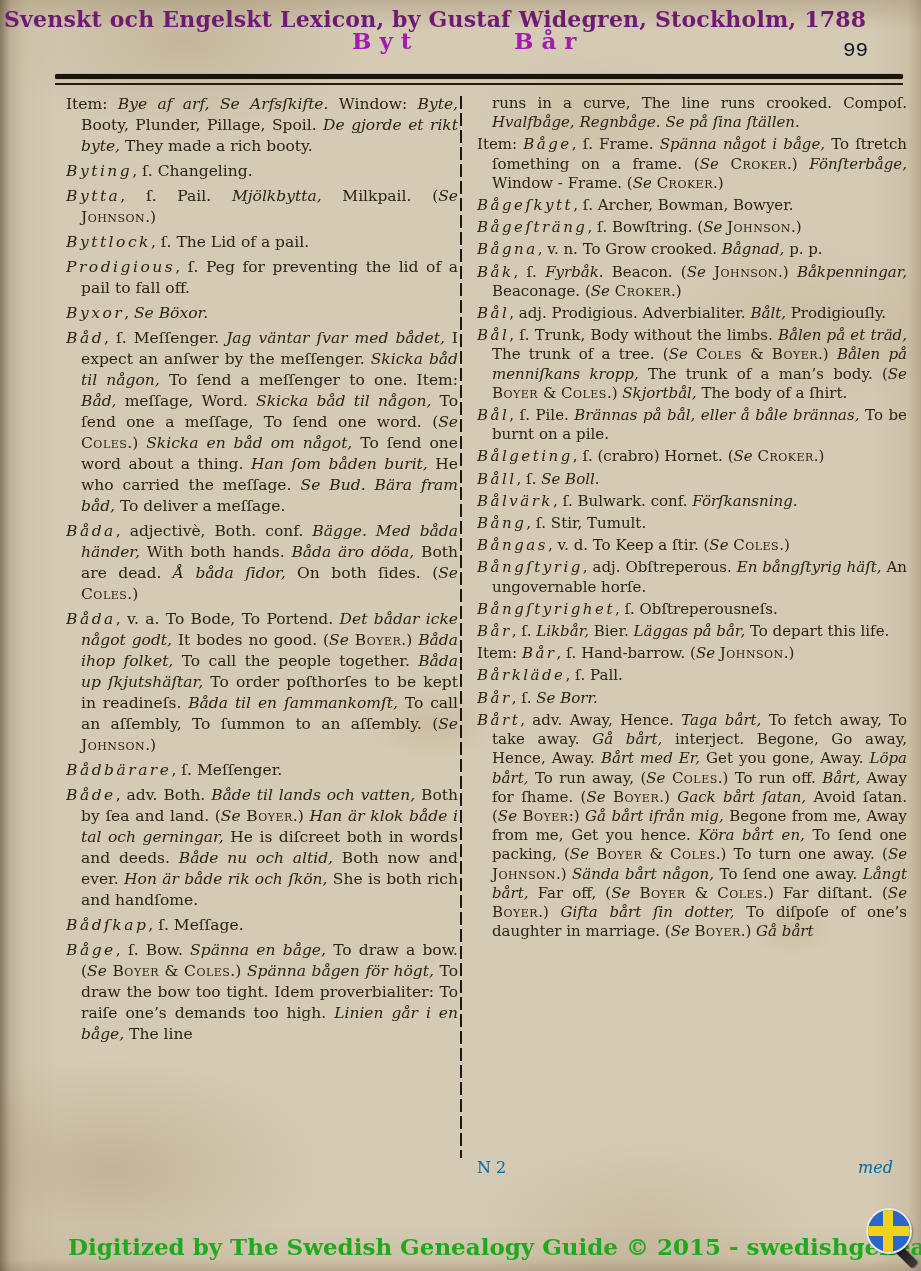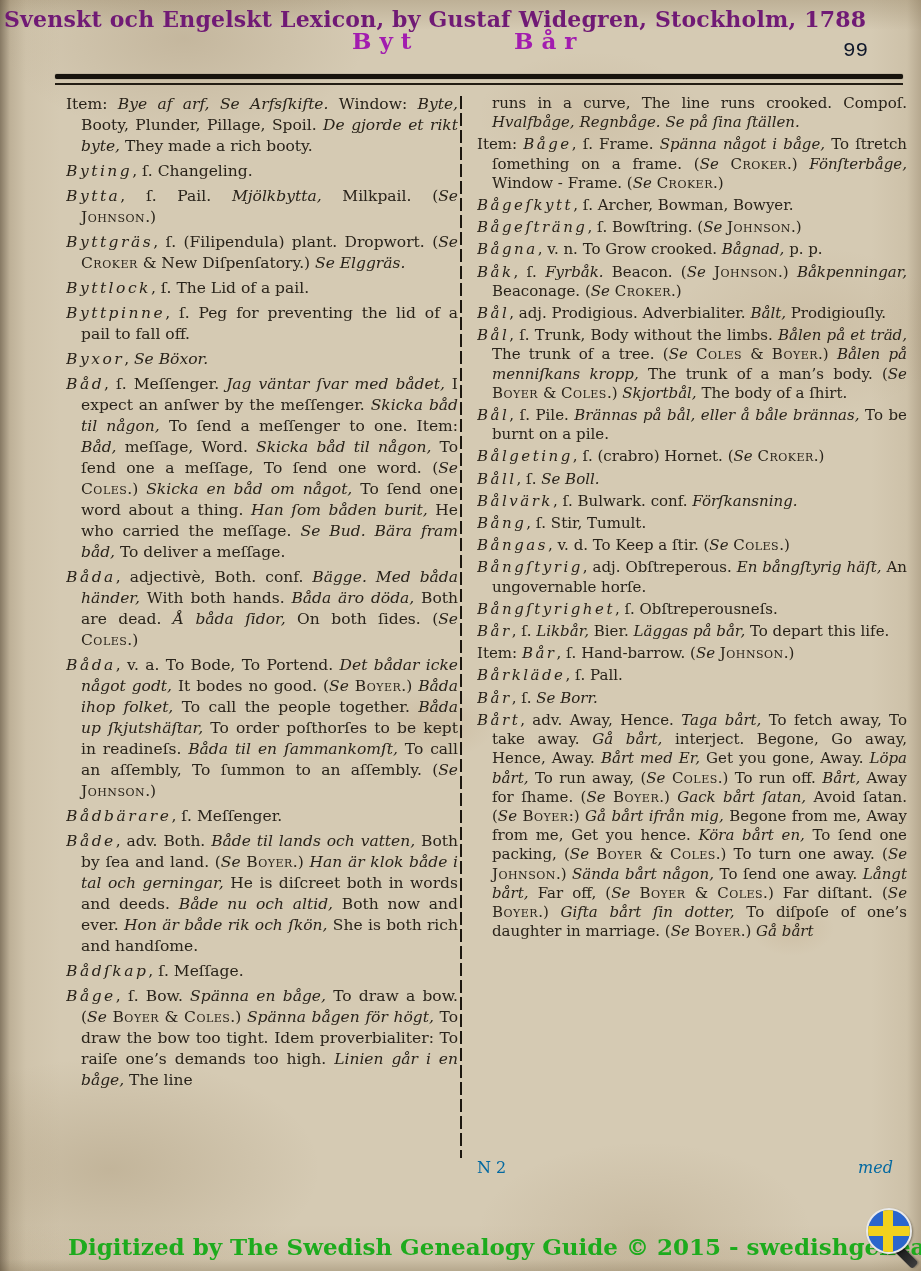--- a/index.html
+++ b/index.html
@@ -67,23 +67,22 @@
 <span class="head-word" id="hw-right">Bår</span>
 <span class="page-number">99</span>
 
 <div class="rule-thick"></div>
 <div class="rule-thin"></div>
 
 <div class="col col-left">
     <p class="entry"><span class="run-r">Item: </span><span class="run-i">Bye af arf, Se Arfsſkifte.</span><span class="run-r">  Window: </span><span class="run-i">Byte,</span><span class="run-r"> Booty, Plunder, Pillage, Spoil.  </span><span class="run-i">De gjorde et rikt byte,</span><span class="run-r"> They made a rich booty.</span></p>
     <p class="entry"><span class="run-h">Byting</span><span class="run-r">, ſ. Changeling.</span></p>
     <p class="entry"><span class="run-h">Bytta</span><span class="run-r">, ſ. Pail.  </span><span class="run-i">Mjölkbytta,</span><span class="run-r"> Milkpail. (</span><span class="run-i">Se </span><span class="run-c">Johnson</span><span class="run-r">.)</span></p>
-    <p class="entry"><span class="run-h">Byttgräs</span><span class="run-r">, ſ. (Filipendula) plant. Dropwort. (</span><span class="run-i">Se </span><span class="run-c">Croker</span><span class="run-r"> &amp; New Diſpenſatory.)  </span><span class="run-i">Se Elggräs.</span></p>
     <p class="entry"><span class="run-h">Byttlock</span><span class="run-r">, ſ. The Lid of a pail.</span></p>
-    <p class="entry"><span class="run-h">Byttpinne</span><span class="run-r">, ſ. Peg for preventing the lid of a pail to fall off.</span></p>
+    <p class="entry"><span class="run-h">Prodigious</span><span class="run-r">, ſ. Peg for preventing the lid of a pail to fall off.</span></p>
     <p class="entry"><span class="run-h">Byxor</span><span class="run-r">, </span><span class="run-i">Se Böxor.</span></p>
     <p class="entry"><span class="run-h">Båd</span><span class="run-r">, ſ. Meſſenger.  </span><span class="run-i">Jag väntar ſvar med bådet,</span><span class="run-r"> I expect an anſwer by the meſſenger.  </span><span class="run-i">Skicka båd til någon,</span><span class="run-r"> To ſend a meſſenger to one.  Item: </span><span class="run-i">Båd,</span><span class="run-r"> meſſage, Word.  </span><span class="run-i">Skicka båd til någon,</span><span class="run-r"> To ſend one a meſſage, To ſend one word. (</span><span class="run-i">Se </span><span class="run-c">Coles</span><span class="run-r">.) </span><span class="run-i">Skicka en båd om något,</span><span class="run-r"> To ſend one word about a thing.  </span><span class="run-i">Han ſom båden burit,</span><span class="run-r"> He who carried the meſſage.  </span><span class="run-i">Se Bud.  Bära fram båd,</span><span class="run-r"> To deliver a meſſage.</span></p>
     <p class="entry"><span class="run-h">Båda</span><span class="run-r">, adjectivè, Both. conf. </span><span class="run-i">Bägge.</span><span class="run-r">  </span><span class="run-i">Med båda händer,</span><span class="run-r"> With both hands.  </span><span class="run-i">Båda äro döda,</span><span class="run-r"> Both are dead.  </span><span class="run-i">Å båda ſidor,</span><span class="run-r"> On both ſides. (</span><span class="run-i">Se </span><span class="run-c">Coles</span><span class="run-r">.)</span></p>
     <p class="entry"><span class="run-h">Båda</span><span class="run-r">, v. a. To Bode, To Portend.  </span><span class="run-i">Det bådar icke något godt,</span><span class="run-r"> It bodes no good. (</span><span class="run-i">Se </span><span class="run-c">Boyer</span><span class="run-r">.) </span><span class="run-i">Båda ihop folket,</span><span class="run-r"> To call the people together.  </span><span class="run-i">Båda up ſkjutshäſtar,</span><span class="run-r"> To order poſthorſes to be kept in readineſs. </span><span class="run-i">Båda til en ſammankomſt,</span><span class="run-r"> To call an aſſembly, To ſummon to an aſſembly. (</span><span class="run-i">Se </span><span class="run-c">Johnson</span><span class="run-r">.)</span></p>
     <p class="entry"><span class="run-h">Bådbärare</span><span class="run-r">, ſ. Meſſenger.</span></p>
     <p class="entry"><span class="run-h">Både</span><span class="run-r">, adv. Both. </span><span class="run-i">Både til lands och vatten,</span><span class="run-r"> Both by ſea and land. (</span><span class="run-i">Se </span><span class="run-c">Boyer</span><span class="run-r">.)  </span><span class="run-i">Han är klok både i tal och gerningar,</span><span class="run-r"> He is diſcreet both in words and deeds.  </span><span class="run-i">Både nu och altid,</span><span class="run-r"> Both now and ever.  </span><span class="run-i">Hon är både rik och ſkön,</span><span class="run-r"> She is both rich and handſome.</span></p>
     <p class="entry"><span class="run-h">Bådſkap</span><span class="run-r">, ſ. Meſſage.</span></p>
     <p class="entry"><span class="run-h">Båge</span><span class="run-r">, ſ. Bow.  </span><span class="run-i">Spänna en båge,</span><span class="run-r"> To draw a bow. (</span><span class="run-i">Se </span><span class="run-c">Boyer</span><span class="run-r"> &amp; </span><span class="run-c">Coles</span><span class="run-r">.)  </span><span class="run-i">Spänna bågen för högt,</span><span class="run-r"> To draw the bow too tight. Idem proverbialiter: To raiſe one’s demands too high.  </span><span class="run-i">Linien går i en båge,</span><span class="run-r"> The line</span></p>
   </div>
 <div class="col-divider"></div>

